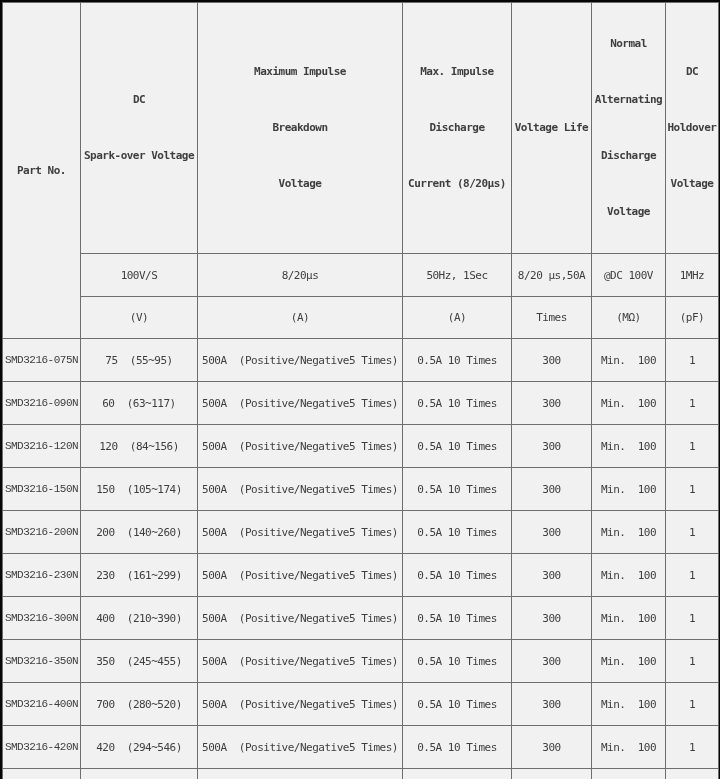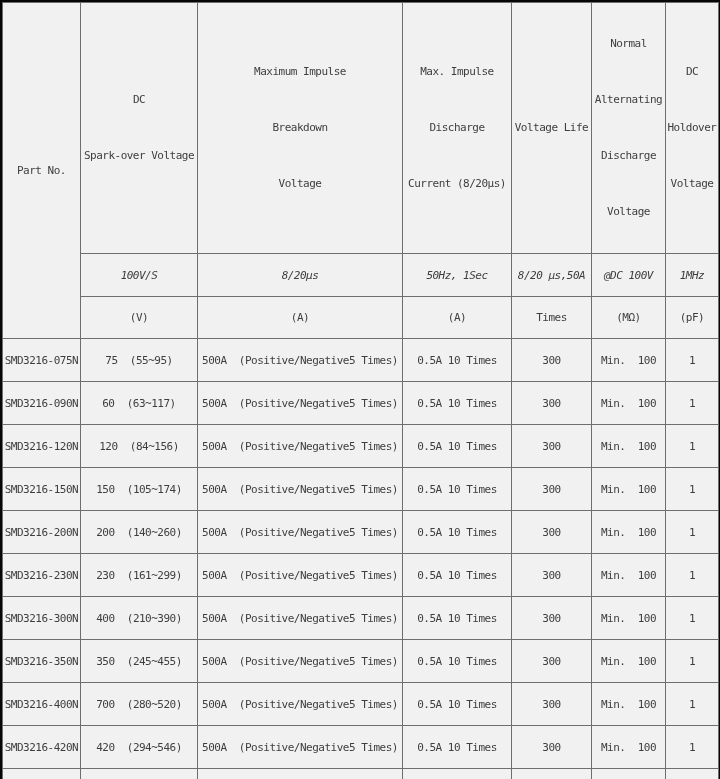--- a/index.html
+++ b/index.html
@@ -30,27 +30,28 @@
   table.spec td {
     border: 1px solid #6e6e6e;
     font-weight: normal;
     text-align: center;
     vertical-align: middle;
     padding: 0;
     overflow: hidden;
     white-space: pre;
   }
   tr.hdr-main { height: 132px; }
-  tr.hdr-cond { height: 43px; font-style: italic; }
+  tr.hdr-cond { height: 43px; }
   tr.hdr-unit { height: 42px; }
   tbody tr { height: 43px; }
-  tr.hdr-main th .hline { line-height: 30px; }
+  tr.hdr-main th .hline { line-height: 30px; font-weight: bold; }
   td.c-part {
     text-align: left;
     padding-left: 2px;
+    font-family: Liberation Mono, monospace;
   }
 </style>
 </head>
 <body>
 
 <div class="page">
   <table class="spec">
     <colgroup>
       <col style="width:78px">
         <col style="width:117px">

